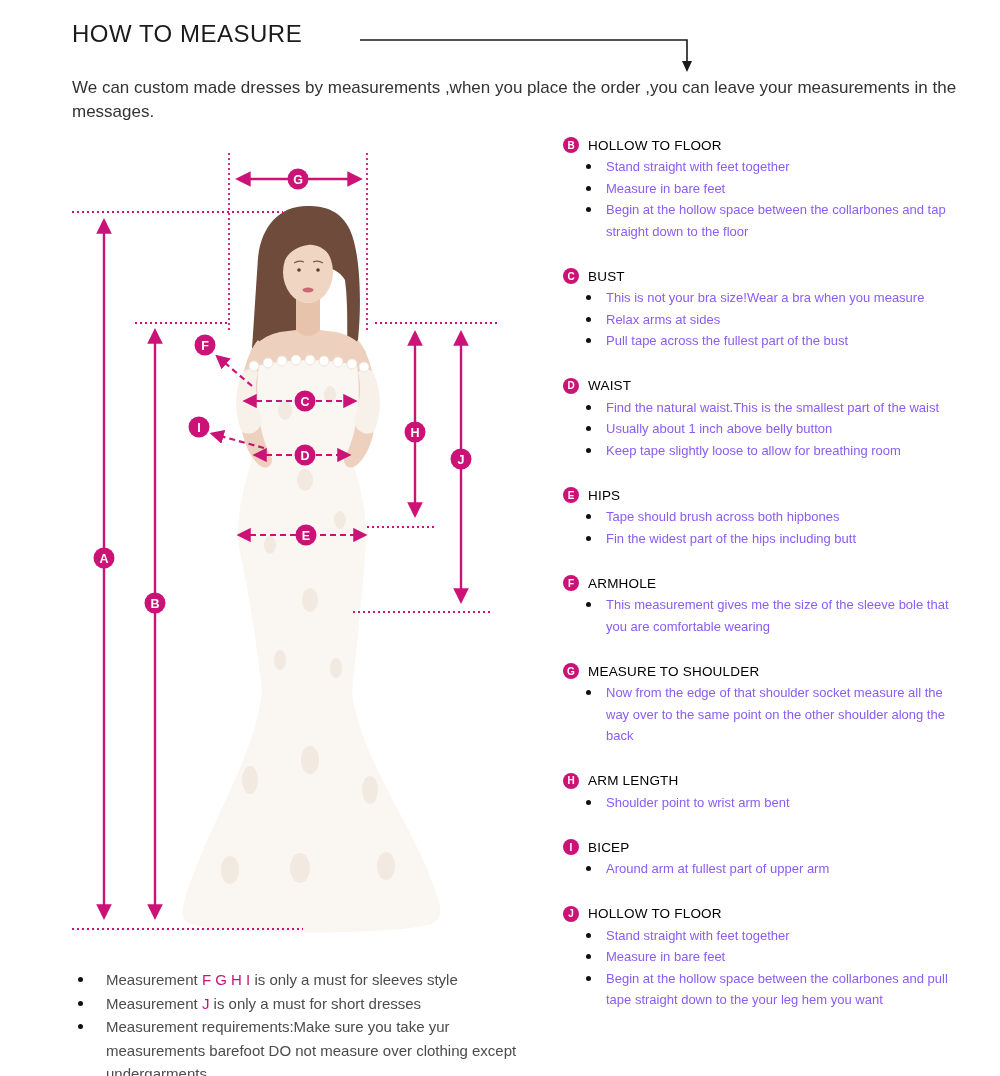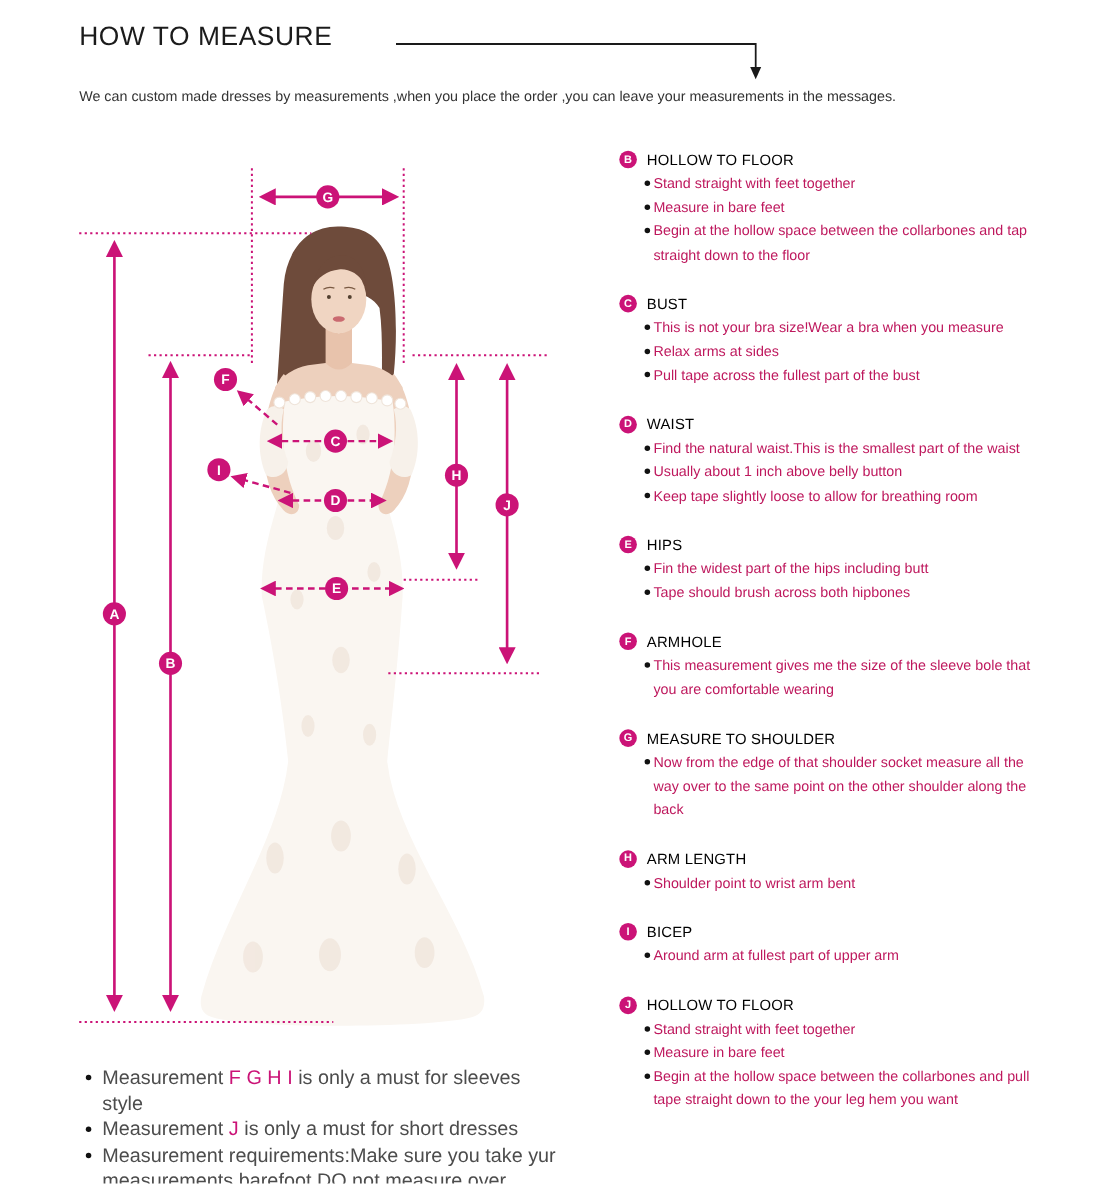--- a/index.html
+++ b/index.html
@@ -2,45 +2,45 @@
 <html style="--accent: #cb1377;"><head>
 <meta charset="utf-8">
 <style>
   :root { --accent:#cb1377; }
   * { box-sizing:border-box; margin:0; padding:0; }
   body { font-family:"Liberation Sans", sans-serif; background:#fff; }
   .canvas { position:relative; width:1000px; height:1076px; background:#ffffff; overflow:hidden; }
 
   .page-title { position:absolute; left:72px; top:20px; font-size:24px; font-weight:400;
                 letter-spacing:.5px; color:#1b1b1b; }
-  .intro { position:absolute; left:72px; top:76px; font-size:13px; color:#333; line-height:24px; }
+  .intro { position:absolute; left:72px; top:76px; font-size:17px; color:#333; line-height:24px; }
 
   svg.diagram { position:absolute; left:0; top:0; }
   .mag  { stroke:var(--accent,#cb1377); fill:none; }
   .sw   { stroke-width:2.4; }
   .dotl { stroke-width:1.8; stroke-dasharray:2 3; }
   .dashl{ stroke-width:2.2; stroke-dasharray:6 4; }
   .lblc { fill:var(--accent,#cb1377); }
   .lbl  { font:bold 12.5px "Liberation Sans", sans-serif; fill:#fff; text-anchor:middle; }
 
   .col { position:absolute; left:563px; top:134px; width:432px; }
   .section { margin-bottom:23px; }
   .sec-head { display:flex; align-items:center; gap:9px; height:22px; }
   .badge { display:inline-flex; align-items:center; justify-content:center; width:16px; height:16px;
            border-radius:50%; background:var(--accent,#cb1377); color:#fff; font-size:10px; font-weight:bold; flex:none; }
   .sec-title { font-size:13.5px; color:#000000; letter-spacing:.2px; }
   .section ul { list-style:none; }
   .section li { display:flex; line-height:21.5px; }
   .bdot { flex:none; width:5px; height:5px; border-radius:50%; background:#111; margin:8px 0 0 23px; }
-  .btxt { margin-left:3px; width:360px; font-size:13px; color:#be185d; }
+  .btxt { margin-left:15px; width:360px; font-size:13px; color:#8b5cf6; }
 
   .notes { position:absolute; left:76px; top:968px; width:460px; }
   .notes .note { display:flex; line-height:23.5px; }
   .notes .bdot { margin:9px 0 0 2px; }
-  .ntxt { margin-left:10px; width:415px; font-size:18px; color:#4c4c4c; }
+  .ntxt { margin-left:23px; width:415px; font-size:15px; color:#4c4c4c; }
   .hl { color:var(--accent,#cb1377); }
 </style>
 </head>
 <body>
 
 <div class="canvas">
 
   <div class="page-title">HOW TO MEASURE</div>
   <div class="intro">
     <div>We can custom made dresses by measurements ,when you place the order ,you can leave your measurements in the messages.</div>
@@ -237,25 +237,25 @@
     </div>
 
     <div class="section">
       <div class="sec-head">
         <span class="badge">E</span>
         <span class="sec-title">HIPS</span>
       </div>
       <ul>
         <li>
             <span class="bdot"></span>
+            <span class="btxt">Tape should brush across both hipbones</span>
+          </li>
+        <li>
+            <span class="bdot"></span>
             <span class="btxt">Fin the widest part of the hips including butt</span>
-          </li>
-        <li>
-            <span class="bdot"></span>
-            <span class="btxt">Tape should brush across both hipbones</span>
           </li>
       </ul>
     </div>
 
     <div class="section">
       <div class="sec-head">
         <span class="badge">F</span>
         <span class="sec-title">ARMHOLE</span>
       </div>
       <ul>

